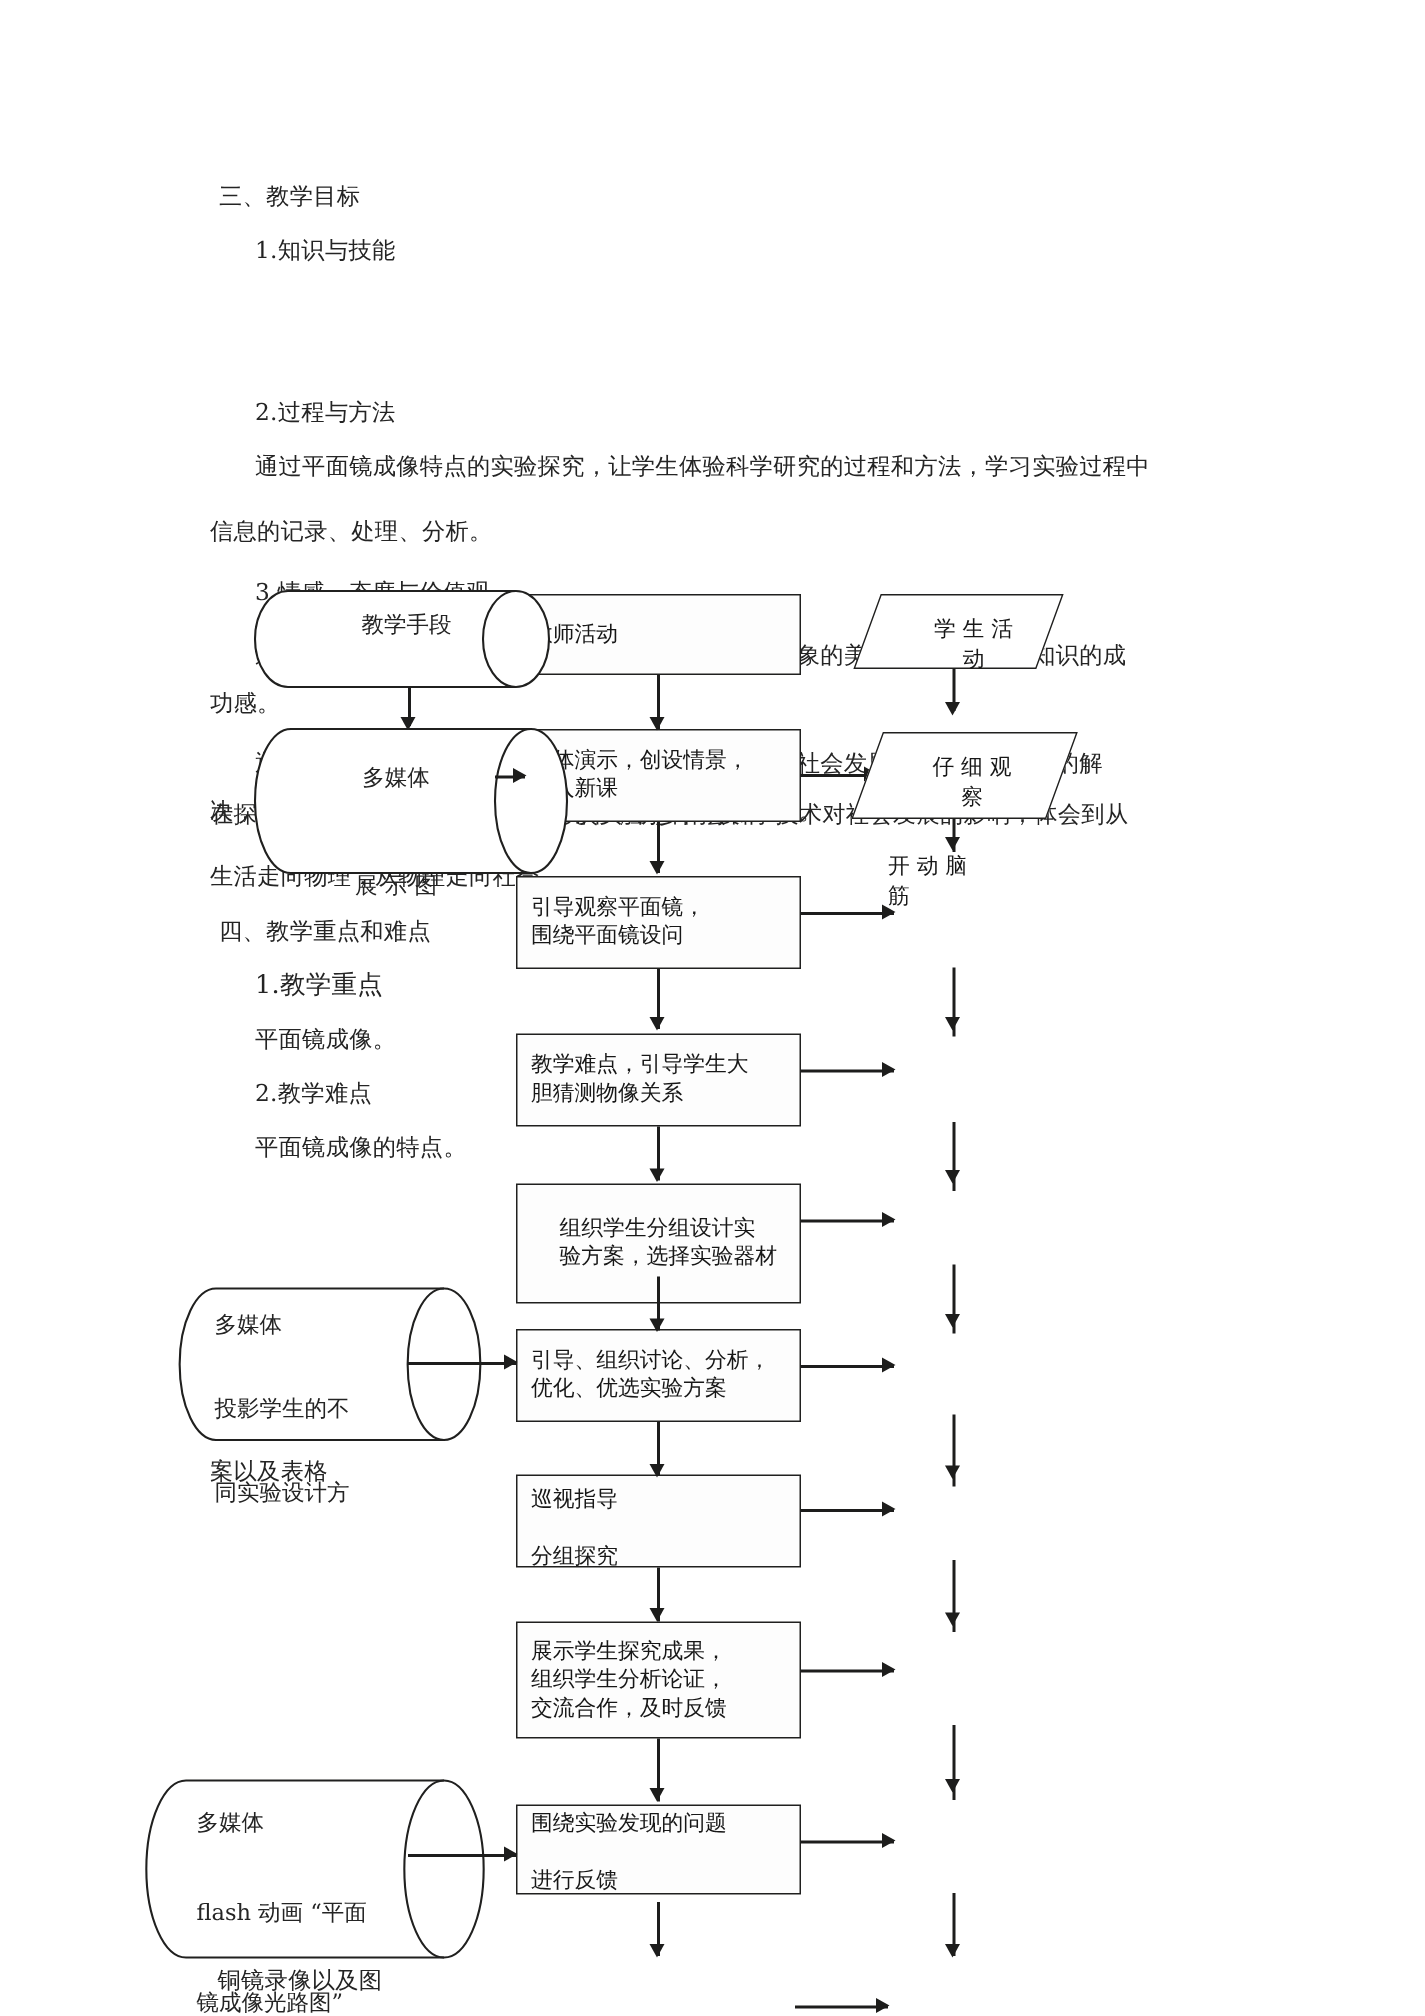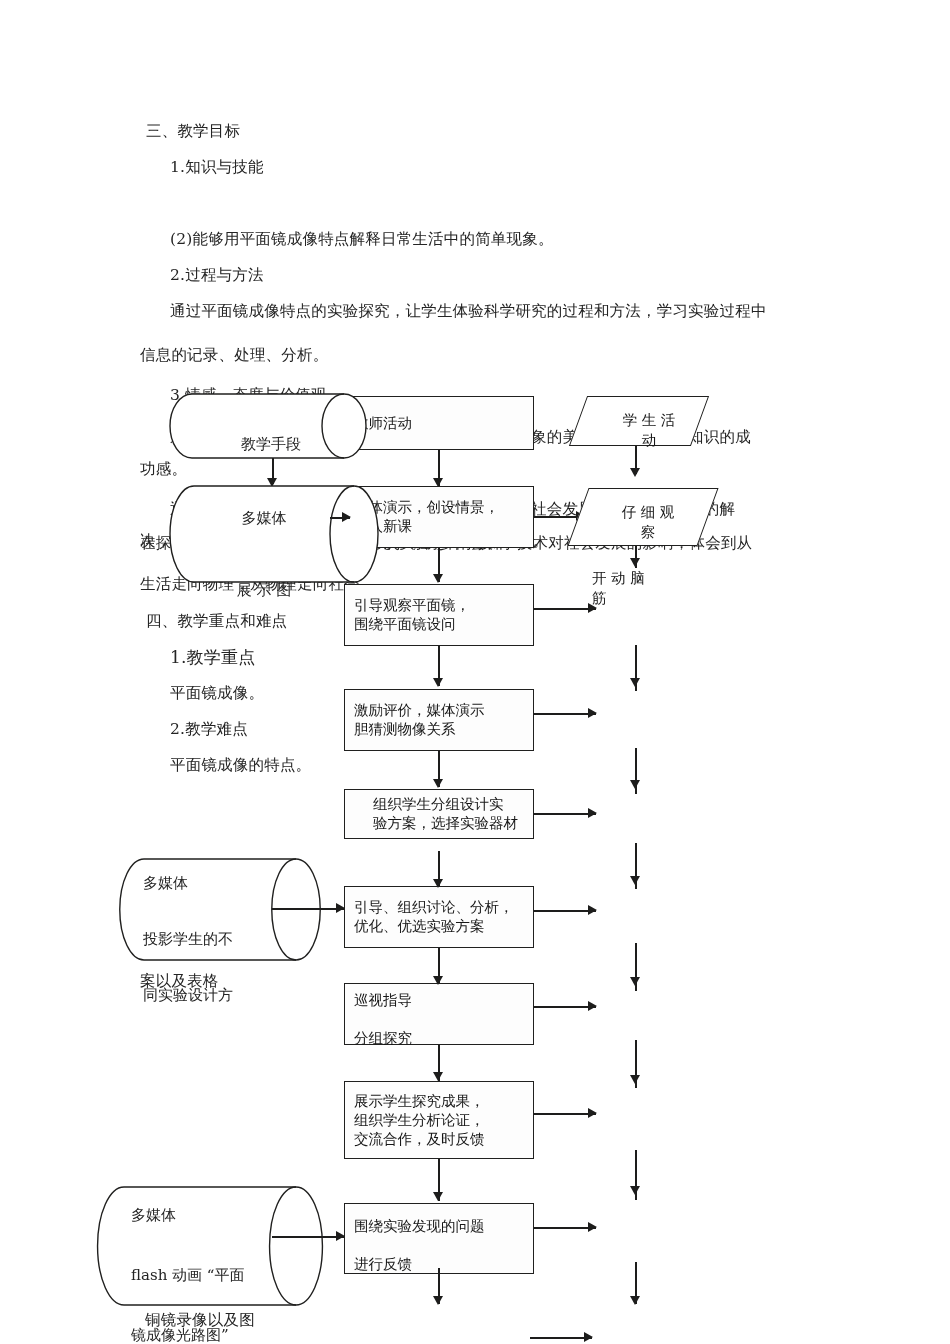--- a/index.html
+++ b/index.html
@@ -99,21 +99,20 @@
   }
 </style>
 </head>
 <body>
 
 <div class="page">
 
   <div class="doc" id="doc-layer">
       <div class="ln" style="left: 146px; top: 122px; font-size: 15.5px;">三、教学目标</div>
       <div class="ln" style="left: 170px; top: 158px; font-size: 15.5px;">1.知识与技能</div>
-      <div class="ln" style="left: 170px; top: 230px; font-size: 15.5px;">(2)能够用平面镜成像特点解释日常生活中的简单现象。</div>
       <div class="ln" style="left: 170px; top: 266px; font-size: 15.5px;">2.过程与方法</div>
       <div class="ln" style="left: 170px; top: 302px; font-size: 15.5px;">通过平面镜成像特点的实验探究，让学生体验科学研究的过程和方法，学习实验过程中</div>
       <div class="ln" style="left: 140px; top: 346px; font-size: 15.5px; font-family: Liberation Serif, serif;">信息的记录、处理、分析。</div>
       <div class="ln" style="left: 170px; top: 386px; font-size: 15.5px;">3.情感、态度与价值观</div>
       <div class="ln" style="left: 170px; top: 428px; font-size: 15.5px;">通过平面镜成像特点的实验探究，感受平面镜成像现象的美，体验成功获得知识的成</div>
       <div class="ln" style="left: 140px; top: 460px; font-size: 15.5px;">功感。</div>
       <div class="ln" style="left: 170px; top: 500px; font-size: 15.5px;">通过对实验数据、分析，使学生初步认识科学技术对社会发展与人类生活问题的解</div>
       <div class="ln" style="left: 140px; top: 532px; font-size: 15.5px;">决，养成实事求是、尊重自然规律、严谨求实的科学态度。</div>
       <div class="ln" style="left: 140px; top: 534px; font-size: 15.5px;">在探究活动中平面镜成像的实验探究中，初步体会科学技术对社会发展的影响，体会到从</div>
       <div class="ln" style="left: 140px; top: 575px; font-size: 15.5px;">生活走向物理，从物理走向社会。</div>
@@ -129,21 +128,21 @@
     </div>
 
   <div class="flow">
 
     <div class="cyl" style="left:168px;top:392px;">
       <svg width="200" height="68" viewBox="0 0 200 68">
         <path d="M24,2 L176,2 A22,32 0 0 1 176,66 L24,66 A22,32 0 0 1 24,2 Z" fill="#ffffff" stroke="#20201f" stroke-width="1.4"></path>
         <path d="M176,2 A22,32 0 0 0 176,66" fill="none" stroke="#20201f" stroke-width="1.4"></path>
       </svg>
     </div>
-    <div class="cyl-lbl" style="left:206px;top:432px;width:130px;text-align:center;">教学手段</div>
+    <div class="cyl-lbl" style="left:206px;top:404px;width:130px;text-align:center;">教学手段</div>
 
     <div class="seg vseg" style="left:272px;top:458px;height:26px;"></div>
     <div class="arrowdown" style="left:267px;top:478px;"></div>
 
     <div class="cyl" style="left:168px;top:484px;">
       <svg width="212" height="100" viewBox="0 0 212 100">
         <path d="M26,2 L186,2 A24,48 0 0 1 186,98 L26,98 A24,48 0 0 1 26,2 Z" fill="#ffffff" stroke="#20201f" stroke-width="1.4"></path>
         <path d="M186,2 A24,48 0 0 0 186,98" fill="none" stroke="#20201f" stroke-width="1.4"></path>
       </svg>
     </div>
@@ -194,28 +193,28 @@
     <div class="seg hseg" style="left:534px;top:516px;width:50px;"></div>
     <div class="arrowright" style="left:576px;top:511px;"></div>
 
     <div class="node" style="left:344px;top:584px;width:190px;height:62px;">引导观察平面镜，
 围绕平面镜设问</div>
     <div class="seg vseg" style="left:438px;top:646px;height:40px;"></div>
     <div class="arrowdown" style="left:433px;top:678px;"></div>
     <div class="seg hseg" style="left:534px;top:608px;width:62px;"></div>
     <div class="arrowright" style="left:588px;top:603px;"></div>
 
-    <div class="node" style="left:344px;top:689px;width:190px;height:62px;">激励评价，媒体演示
+    <div class="node" style="left:344px;top:689px;width:190px;height:62px;">教学难点，引导学生大
 胆猜测物像关系</div>
     <div class="seg vseg" style="left:438px;top:751px;height:36px;"></div>
     <div class="arrowdown" style="left:433px;top:779px;"></div>
     <div class="seg hseg" style="left:534px;top:713px;width:62px;"></div>
     <div class="arrowright" style="left:588px;top:708px;"></div>
 
-    <div class="node" style="left:344px;top:789px;width:190px;height:50px;padding-left:28px;">组织学生分组设计实
+    <div class="node" style="left:344px;top:789px;width:190px;height:80px;padding-left:28px;">组织学生分组设计实
 验方案，选择实验器材</div>
     <div class="seg vseg" style="left:438px;top:851px;height:36px;"></div>
     <div class="arrowdown" style="left:433px;top:879px;"></div>
     <div class="seg hseg" style="left:534px;top:813px;width:62px;"></div>
     <div class="arrowright" style="left:588px;top:808px;"></div>
 
     <div class="node" style="left:344px;top:886px;width:190px;height:62px;">引导、组织讨论、分析，
 优化、优选实验方案</div>
     <div class="seg vseg" style="left:438px;top:948px;height:36px;"></div>
     <div class="arrowdown" style="left:433px;top:976px;"></div>
@@ -231,21 +230,21 @@
     <div class="arrowright" style="left:588px;top:1001px;"></div>
 
     <div class="node" style="left:344px;top:1081px;width:190px;height:78px;">展示学生探究成果，
 组织学生分析论证，
 交流合作，及时反馈</div>
     <div class="seg vseg" style="left:438px;top:1159px;height:42px;"></div>
     <div class="arrowdown" style="left:433px;top:1192px;"></div>
     <div class="seg hseg" style="left:534px;top:1113px;width:62px;"></div>
     <div class="arrowright" style="left:588px;top:1108px;"></div>
 
-    <div class="node" style="left:344px;top:1203px;width:190px;height:71px;align-items:flex-start;padding-top:13px;">围绕实验发现的问题
+    <div class="node" style="left:344px;top:1203px;width:190px;height:60px;align-items:flex-start;padding-top:3px;">围绕实验发现的问题
 
 进行反馈</div>
     <div class="seg vseg" style="left:438px;top:1268px;height:36px;"></div>
     <div class="arrowdown" style="left:433px;top:1296px;"></div>
     <div class="seg hseg" style="left:534px;top:1227px;width:62px;"></div>
     <div class="arrowright" style="left:588px;top:1222px;"></div>
 
     <div class="seg hseg" style="left:530px;top:1337px;width:62px;"></div>
     <div class="arrowright" style="left:584px;top:1332px;"></div>
 

